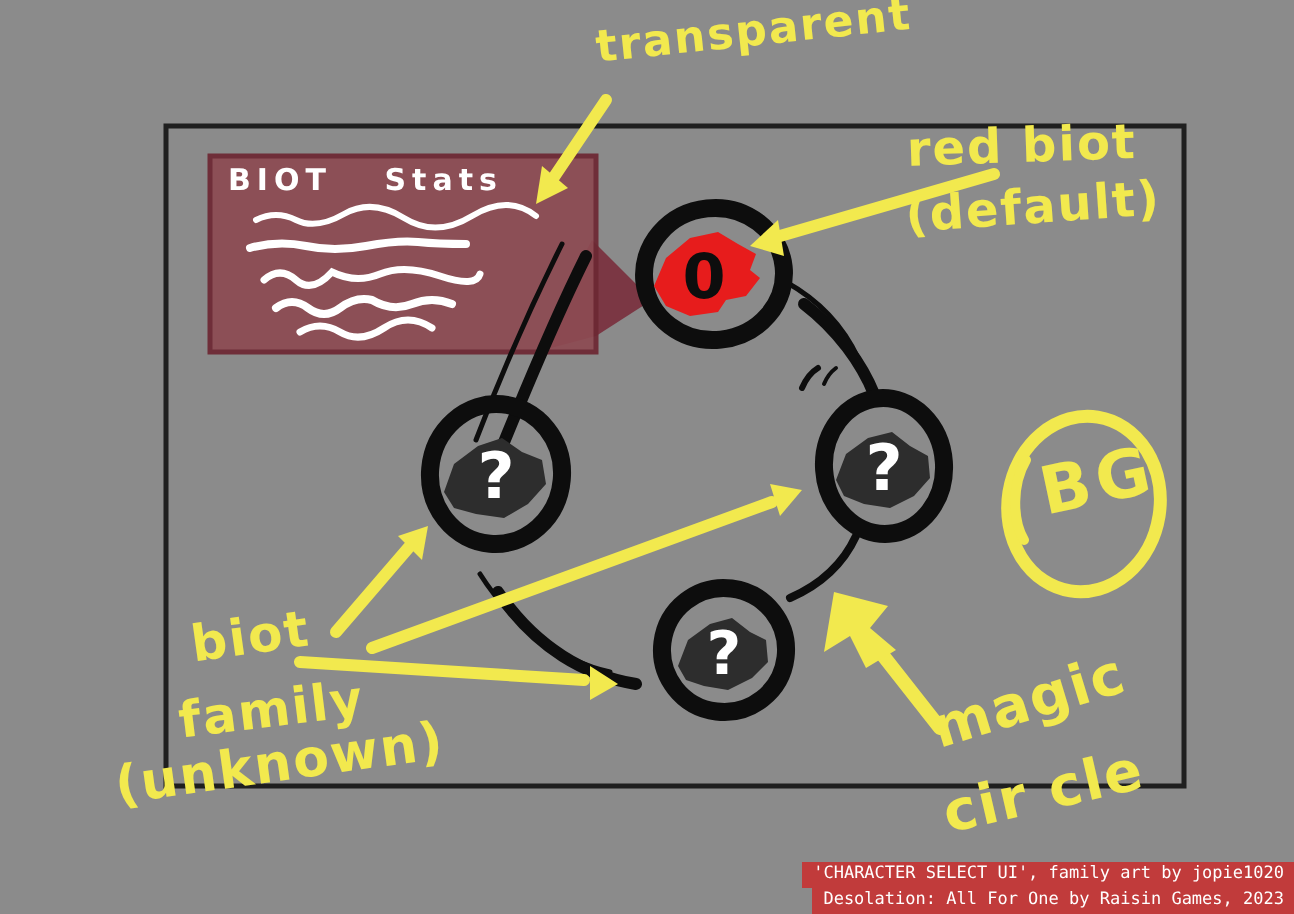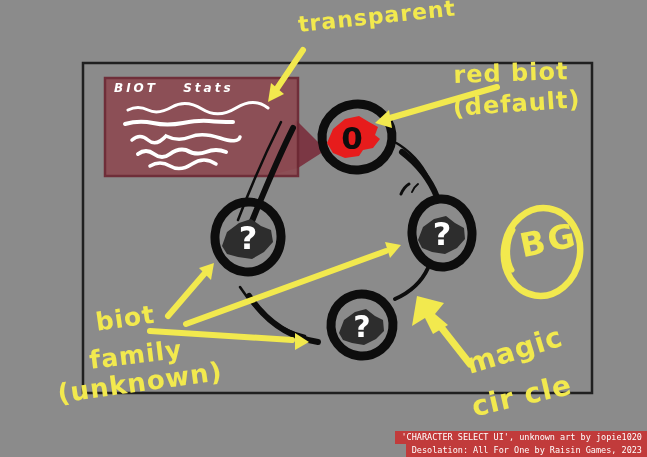--- a/index.html
+++ b/index.html
@@ -16,22 +16,22 @@
   .lbl-transparent{left:297px;top:14px;font-size:22px;transform:rotate(-6deg);}
   .lbl-redbiot1{left:453px;top:63px;font-size:24px;transform:rotate(-2deg);}
   .lbl-redbiot2{left:452px;top:96px;font-size:24px;transform:rotate(-4deg);}
   .lbl-bg{left:517px;top:230px;font-size:33px;transform:rotate(-12deg);letter-spacing:3px;}
   .lbl-biot{left:94px;top:310px;font-size:25px;transform:rotate(-8deg);}
   .lbl-family{left:88px;top:348px;font-size:25px;transform:rotate(-7deg);}
   .lbl-unknown{left:56px;top:381px;font-size:26px;transform:rotate(-8deg);}
   .lbl-magic{left:463px;top:352px;font-size:28px;transform:rotate(-17deg);}
   .lbl-circle{left:469px;top:394px;font-size:28px;transform:rotate(-13deg);}
   .panel-title{
-    position:absolute;left:114px;top:81px;color:#fff;font-size:12px;font-weight:700;
-    letter-spacing:3px;word-spacing:18px;white-space:nowrap;font-style:italic;
+    position:absolute;left:114px;top:81px;color:#fff;font-size:15px;font-weight:700;
+    letter-spacing:3px;word-spacing:18px;white-space:nowrap;
   }
   .credit{
     position:absolute;right:0;bottom:0;display:flex;flex-direction:column;align-items:flex-end;
   }
   .credit-line{
     background:#c13b3b;color:#ffffff;font-family:"DejaVu Sans Mono","Liberation Mono",monospace;
     font-size:8.5px;line-height:11px;padding:1px 5px 1px 6px;white-space:nowrap;
   }
 </style>
 </head>
@@ -123,17 +123,17 @@
   <div class="hand lbl-redbiot1">red biot</div>
   <div class="hand lbl-redbiot2">(default)</div>
   <div class="hand lbl-bg">BG</div>
   <div class="hand lbl-biot">biot</div>
   <div class="hand lbl-family">family</div>
   <div class="hand lbl-unknown">(unknown)</div>
   <div class="hand lbl-magic">magic</div>
   <div class="hand lbl-circle">cir cle</div>
 
   <div class="credit">
-    <div class="credit-line">'CHARACTER SELECT UI', unknown art by jopie1020</div>
+    <div class="credit-line">'CHARACTER SELECT UI', family art by jopie1020</div>
     <div class="credit-line">Desolation: All For One by Raisin Games, 2023</div>
   </div>
 
 </div>
 
 </body></html>

